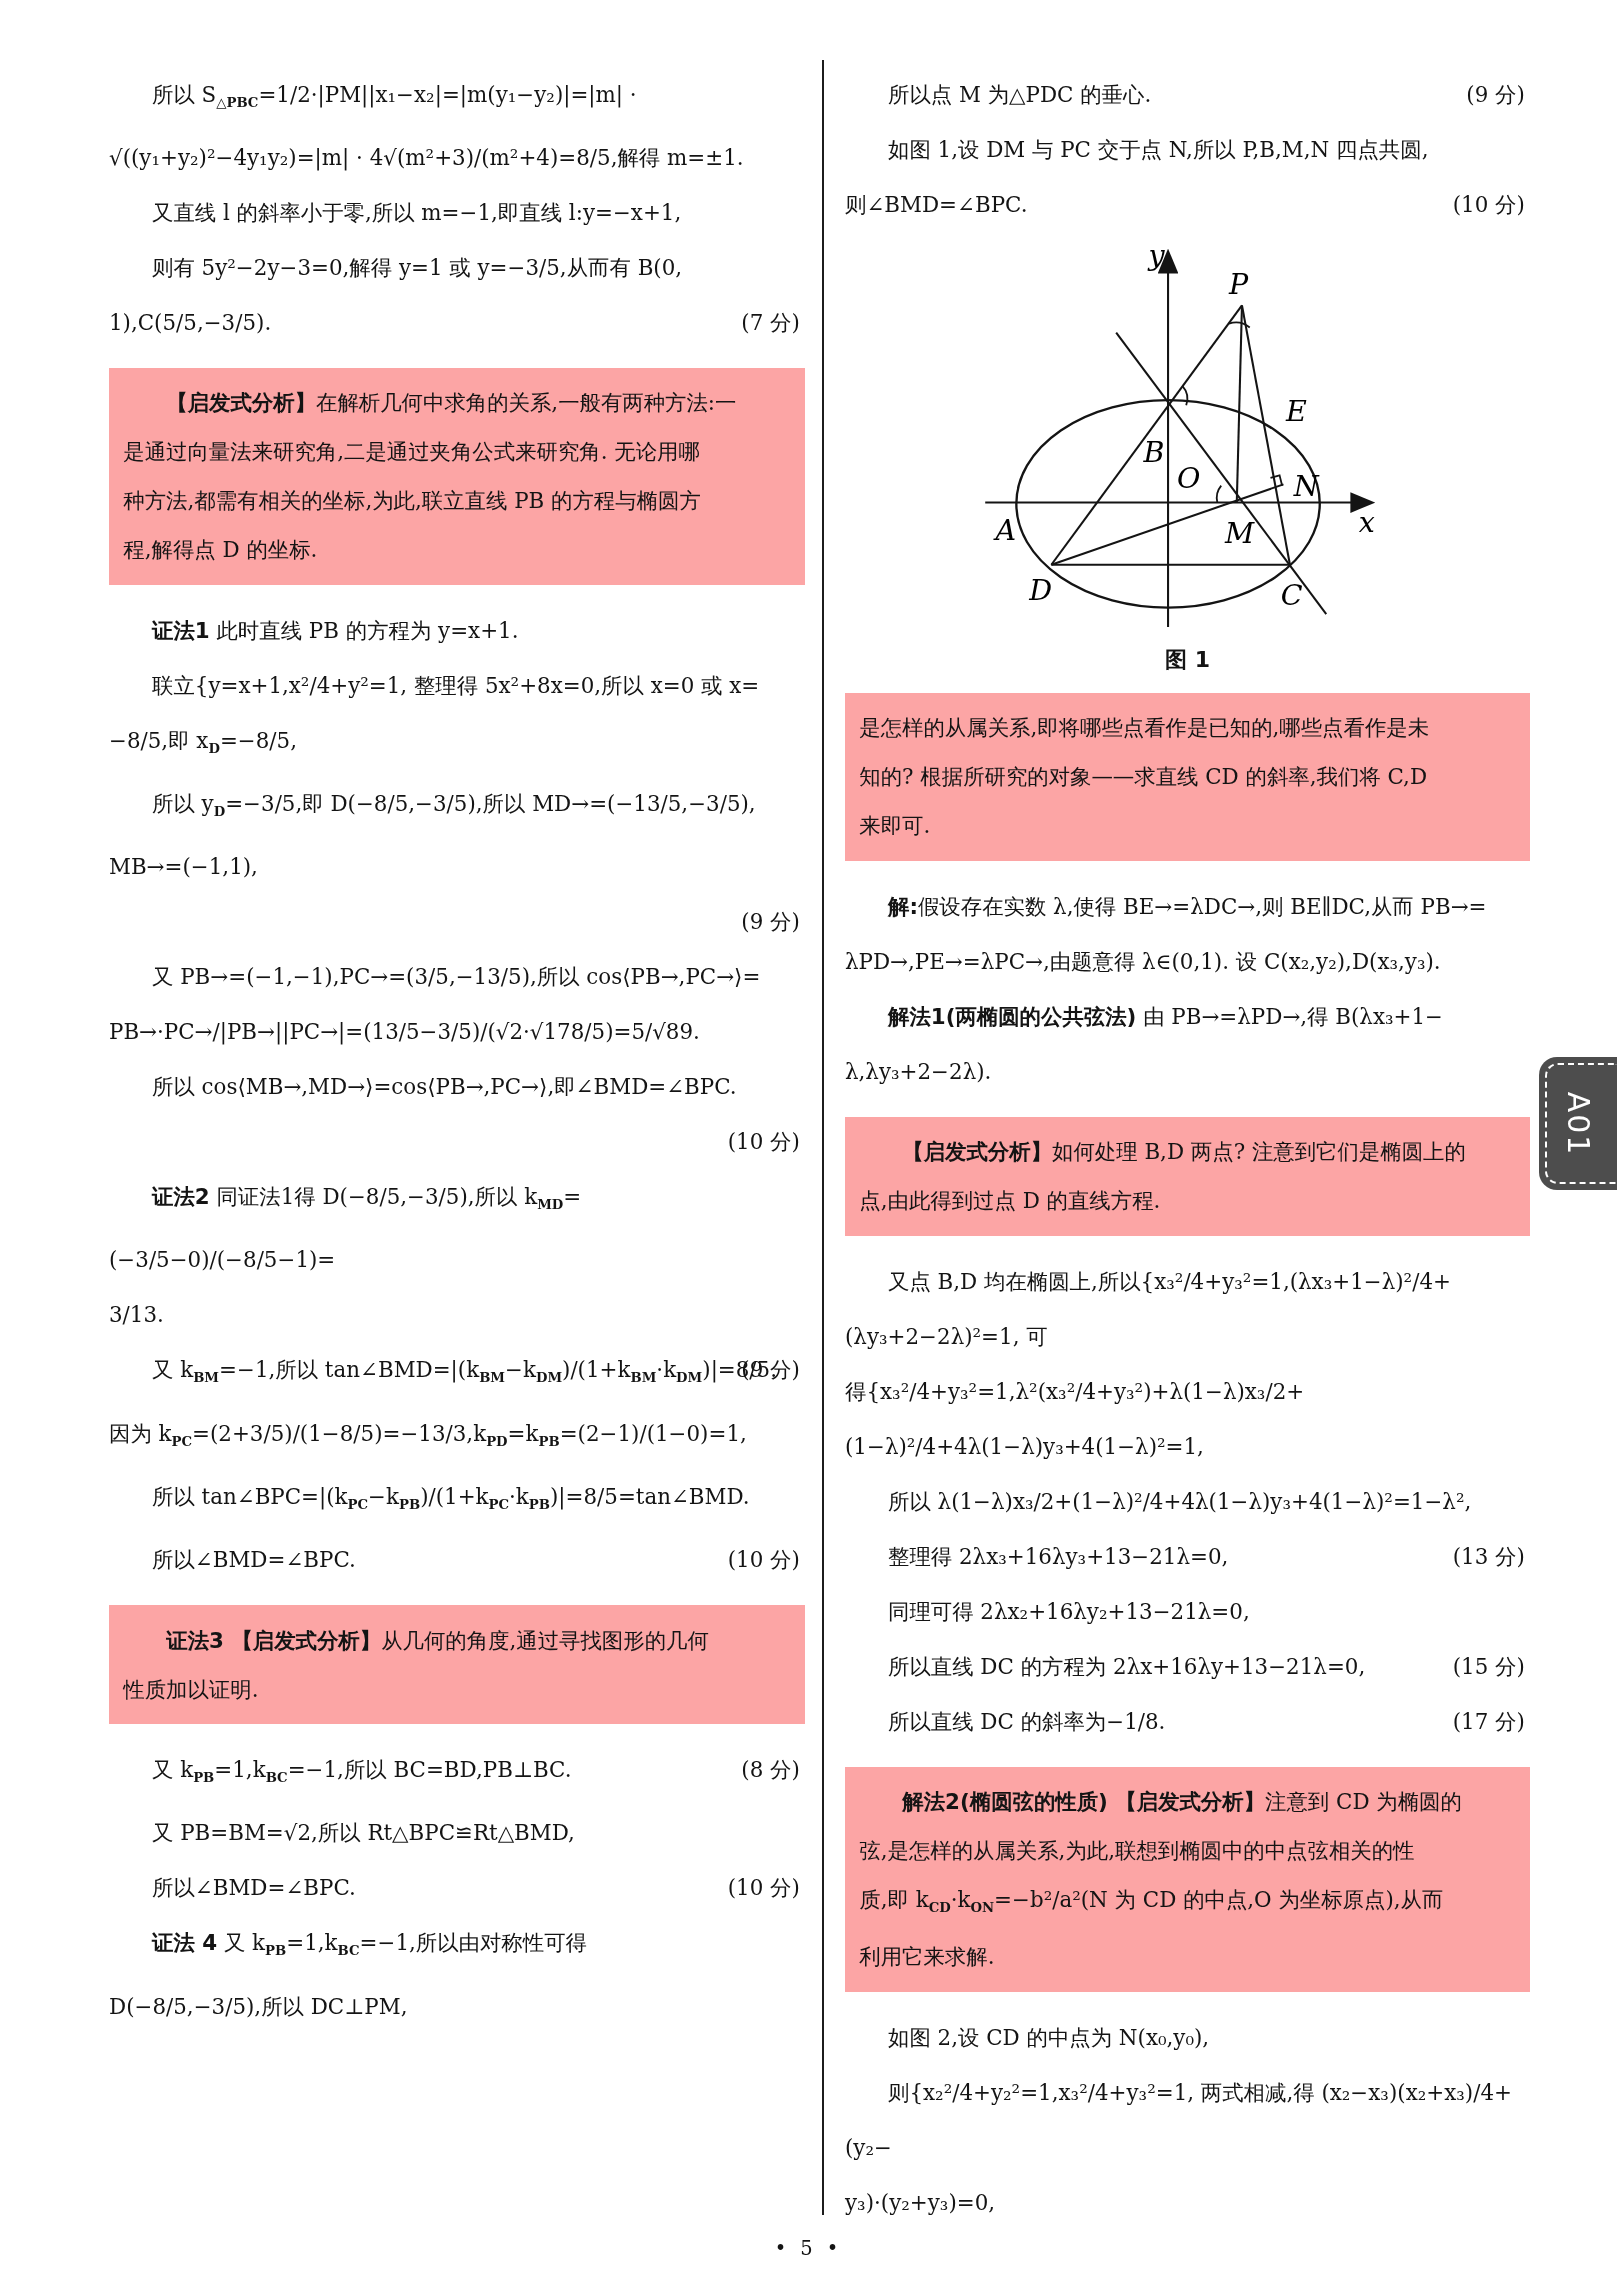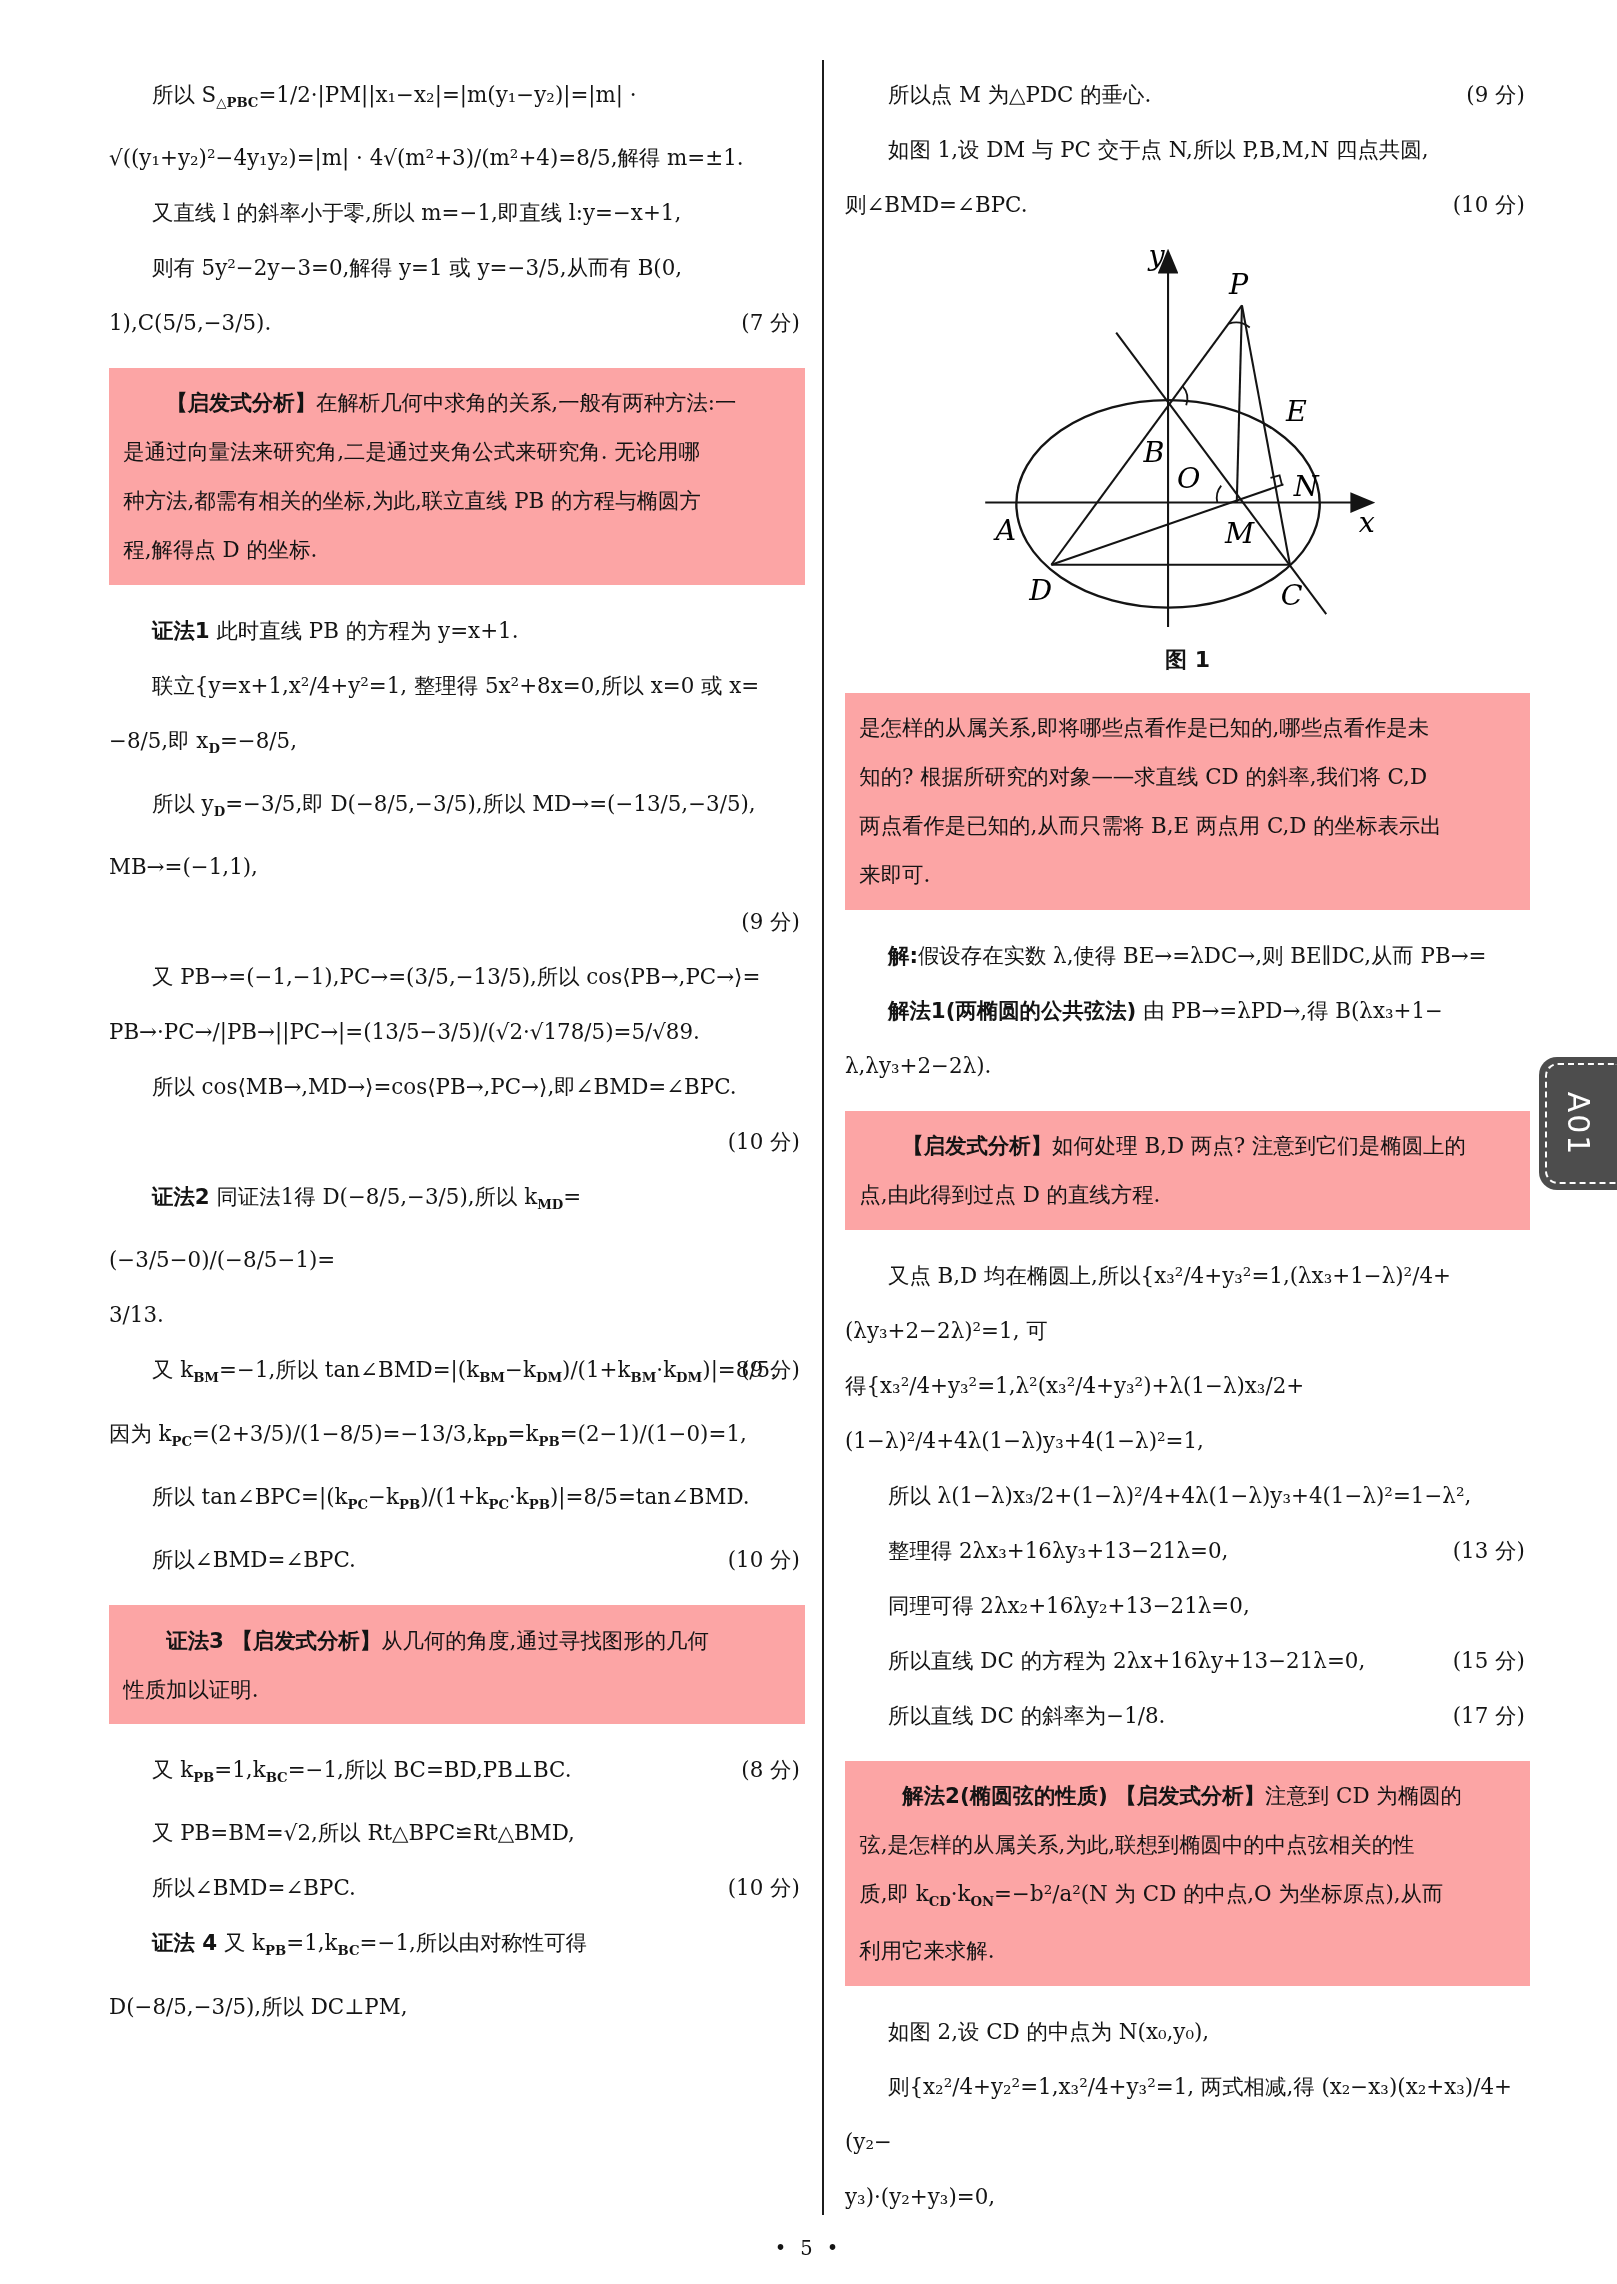--- a/index.html
+++ b/index.html
@@ -130,25 +130,25 @@
       <text x="96" y="284" font-size="22" font-style="italic">D</text>
       <text x="290" y="288" font-size="22" font-style="italic">C</text>
     </svg>
     <div class="fig-caption">图 1</div>
   </div>
 
   <div id="right-col-bottom">
       <div class="blk highlight">
         <div class="line"><span class="t">是怎样的从属关系,即将哪些点看作是已知的,哪些点看作是未</span></div>
         <div class="line"><span class="t">知的? 根据所研究的对象——求直线 CD 的斜率,我们将 C,D</span></div>
-        <div class="line"><span class="t">两点看作是已知的,从而只需将 B,E 两点用 C,D 的坐标表示出</span></div>
         <div class="line"><span class="t">来即可.</span></div>
       </div>
       <div class="blk text">
         <div class="line ind"><span class="b">解:</span><span class="t">假设存在实数 λ,使得 BE→=λDC→,则 BE∥DC,从而 PB→=</span></div>
+        <div class="line"><span class="t">λPD→,PE→=λPC→,由题意得 λ∈(0,1). 设 C(x₂,y₂),D(x₃,y₃).</span></div>
         <div class="line ind"><span class="b">解法1(两椭圆的公共弦法)</span><span class="t">  由 PB→=λPD→,得 B(λx₃+1−</span></div>
         <div class="line"><span class="t">λ,λy₃+2−2λ).</span></div>
       </div>
       <div class="blk highlight">
         <div class="line ind"><span class="b">【启发式分析】</span><span class="t">如何处理 B,D 两点? 注意到它们是椭圆上的</span></div>
         <div class="line"><span class="t">点,由此得到过点 D 的直线方程.</span></div>
       </div>
       <div class="blk text">
         <div class="line ind"><span class="t">又点 B,D 均在椭圆上,所以{x₃²/4+y₃²=1,(λx₃+1−λ)²/4+(λy₃+2−2λ)²=1, 可</span></div>
         <div class="line"><span class="t">得{x₃²/4+y₃²=1,λ²(x₃²/4+y₃²)+λ(1−λ)x₃/2+(1−λ)²/4+4λ(1−λ)y₃+4(1−λ)²=1,</span></div>

